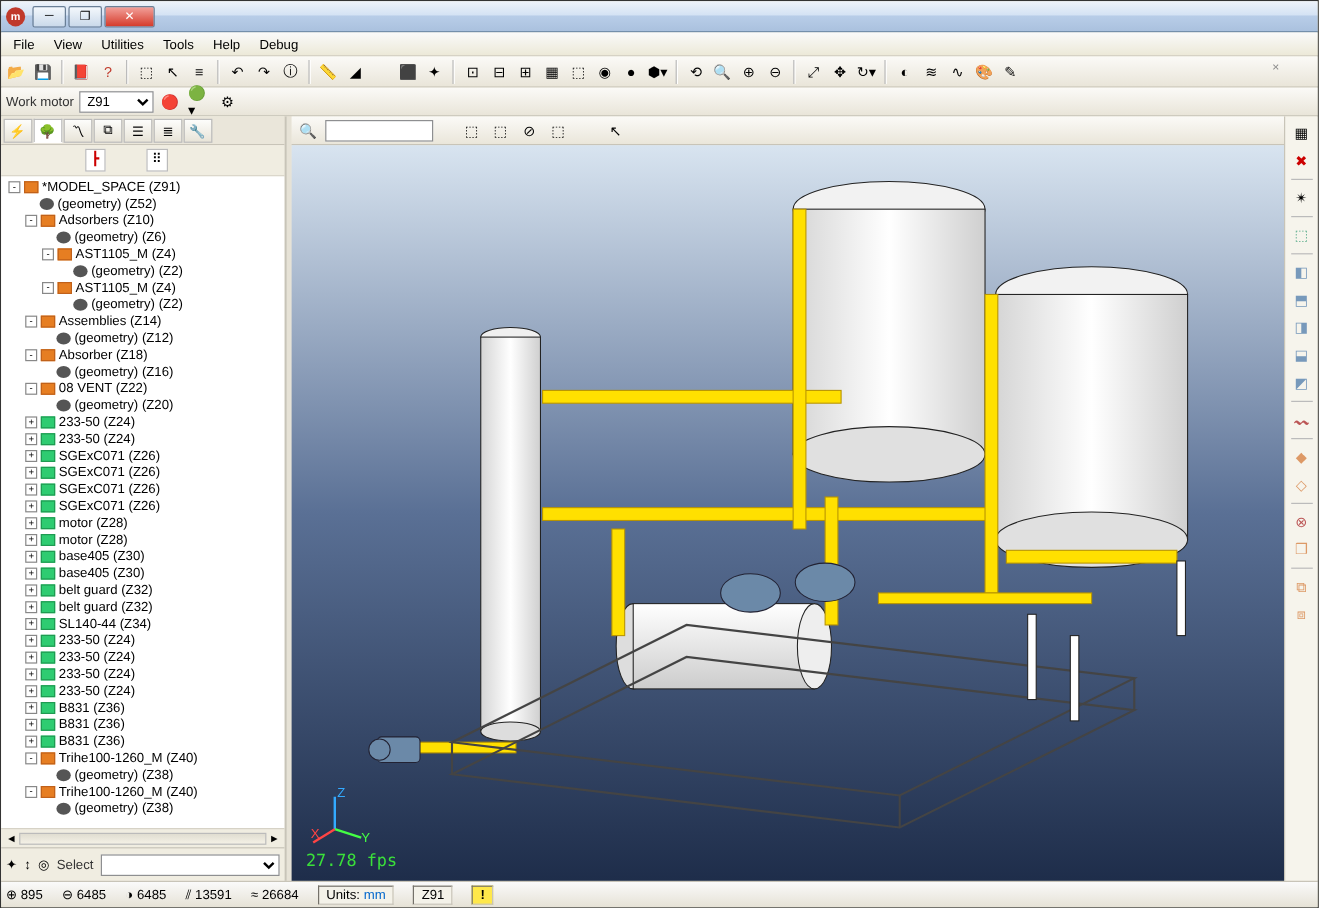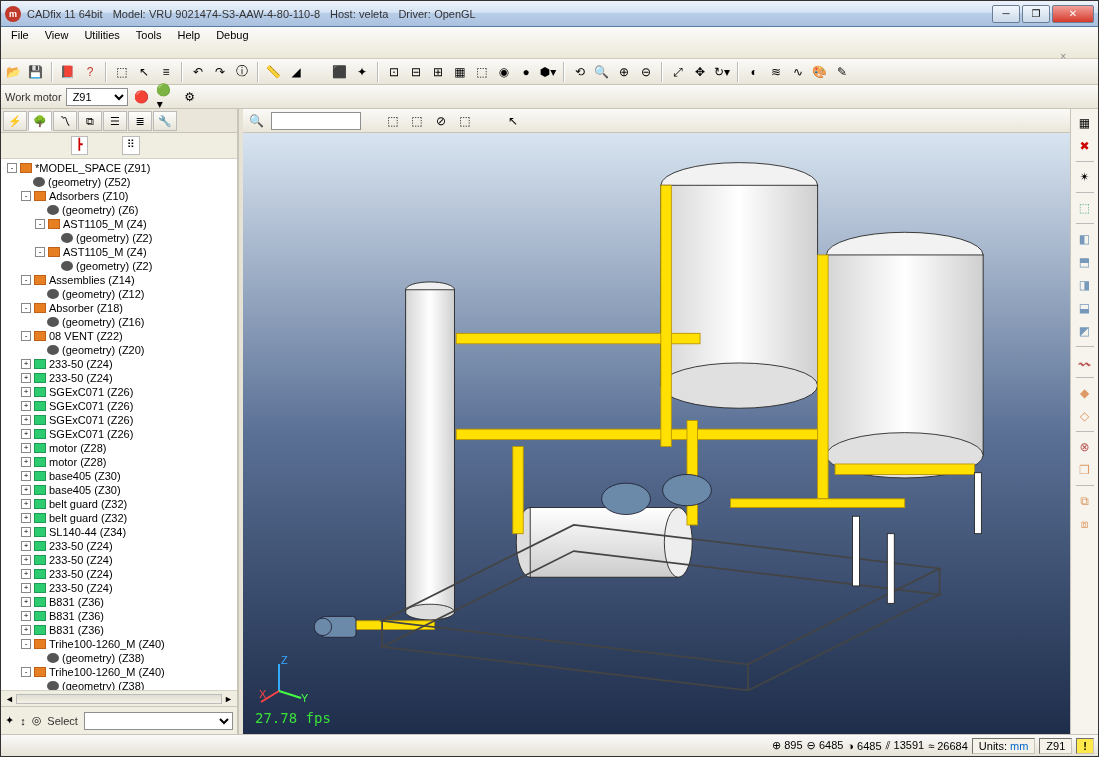--- a/index.html
+++ b/index.html
@@ -4,21 +4,21 @@
 <style>
 *{box-sizing:border-box;margin:0;padding:0;font-family:Tahoma,sans-serif;font-size:11px}
 body{background:#2b2b2b;display:flex;align-items:center;justify-content:center;height:100vh}
 .window{width:1099px;height:757px;background:#ece9d8;border:1px solid #333;display:flex;flex-direction:column;position:relative;box-shadow:0 0 20px rgba(0,0,0,.5)}
 .titlebar{height:26px;background:linear-gradient(to bottom,#eef3fa 0%,#d5e3f4 45%,#b8cde8 50%,#aac1de 100%);border-bottom:1px solid #5a7ca0;display:flex;align-items:center;padding:0 4px}
 .titlebar .appicon{width:16px;height:16px;background:#c0392b;border-radius:50%;margin-right:6px;display:flex;align-items:center;justify-content:center;color:#fff;font-size:9px;font-weight:bold}
 .titlebar .title{flex:1;color:#333;font-size:12px}
 .winbtns{display:flex;gap:2px}
 .winbtn{width:28px;height:18px;border:1px solid #6a7f96;border-radius:2px;display:flex;align-items:center;justify-content:center;font-size:10px;background:linear-gradient(#f4f8fc,#cad9ea)}
 .winbtn.close{background:linear-gradient(#f2a09a,#d53a2a);color:#fff;width:42px}
-.menubar{height:32px;background:linear-gradient(#fafafa,#ece9d8);display:flex;align-items:flex-start;padding:0 2px;border-bottom:1px solid #d0ccc0}
+.menubar{height:20px;background:linear-gradient(#fafafa,#ece9d8);display:flex;align-items:flex-end;padding:0 2px;border-bottom:1px solid #d0ccc0}
 .menubar span{padding:2px 8px;cursor:default}
 .toolbar{height:26px;background:linear-gradient(#fbfaf7,#e9e5d9);border-bottom:1px solid #c8c4b8;display:flex;align-items:center;padding:0 3px;gap:2px}
 .tbtn{width:20px;height:20px;border:1px solid transparent;display:flex;align-items:center;justify-content:center;font-size:12px}
 .sep{width:2px;height:20px;border-left:1px solid #bbb;border-right:1px solid #fff;margin:0 3px}
 .toolbar2{height:24px;background:linear-gradient(#fbfaf7,#e9e5d9);border-bottom:1px solid #c8c4b8;display:flex;align-items:center;padding:0 4px;gap:4px}
 .dropdown{height:18px;border:1px solid #8e8f91;background:#fff;font-size:11px;padding:0 2px}
 .workarea{flex:1;display:flex;min-height:0}
 .leftpanel{width:238px;background:#f0ede2;border-right:2px solid #c8c4b8;display:flex;flex-direction:column}
 .splitter{width:4px;background:#e6e2d6;cursor:col-resize}
 .lp-tabs{height:24px;display:flex;padding:2px;gap:1px;border-bottom:1px solid #c8c4b8;background:#eae6da}
@@ -33,43 +33,37 @@
 .tree .ic{width:12px;height:10px;margin-right:3px;display:inline-block}
 .ic-asm{background:#e67e22;border:1px solid #c0611a}
 .ic-part{background:#2ecc71;border:1px solid #1f9a52;width:8px;height:8px}
 .ic-geom{background:#555;border-radius:50%;width:8px;height:8px}
 .lp-bottom{height:28px;border-top:1px solid #c8c4b8;display:flex;align-items:center;padding:0 4px;gap:6px;background:#f0ede1}
 .viewport{flex:1;display:flex;flex-direction:column;position:relative}
 .vp-toolbar{height:24px;background:linear-gradient(#fbfaf7,#eae6da);border-bottom:1px solid #c8c4b8;display:flex;align-items:center;padding:0 4px;gap:4px}
 .vp-canvas{flex:1;background:linear-gradient(to bottom,#d8e4f0 0%,#5a7095 50%,#1e2d4a 100%);position:relative;overflow:hidden}
 .fps{position:absolute;bottom:8px;left:12px;color:#3ae03a;font-family:monospace;font-size:14px}
 .axis{position:absolute;bottom:28px;left:16px}
-.statusbar{height:22px;background:linear-gradient(#fafafa,#e6e2d6);border-top:1px solid #c8c4b8;display:flex;align-items:center;padding:0 4px;justify-content:flex-end;gap:4px;font-size:11px}
+.statusbar{height:22px;background:linear-gradient(#fafafa,#e6e2d6);border-top:1px solid #c8c4b8;display:flex;align-items:center;padding:0 4px;gap:16px;font-size:11px}
 .statitem{border:1px inset #c8c4b8;padding:1px 6px;background:#f4f2e9}
 .rightpanel{width:28px;background:#f6f4ec;border-left:1px solid #c8c4b8;display:flex;flex-direction:column;align-items:center;padding:4px 0;gap:3px}
 .rbtn{width:20px;height:20px;display:flex;align-items:center;justify-content:center;font-size:12px}
 .rsep{width:18px;height:1px;background:#bbb;margin:2px 0}
 .closepanel{position:absolute;top:50px;right:32px;font-size:10px;color:#888;cursor:pointer;z-index:5}
 .lbl{color:#333}
 
 .model-svg{position:absolute;top:0;left:0;width:100%;height:100%}
 </style>
 </head>
 <body>
 
 <div class="window">
 
   <div class="titlebar">
     <div class="appicon">m</div>
-    <div class="title">
-      <span>CADfix 11 64bit</span>&nbsp;&nbsp;
-      <span>Model:</span> <span>VRU 9021474-S3-AAW-4-80-110-8</span>&nbsp;&nbsp;
-      <span>Host:</span> <span>veleta</span>&nbsp;&nbsp;
-      <span>Driver:</span> <span>OpenGL</span>
-    </div>
     <div class="winbtns">
       <div class="winbtn">─</div>
       <div class="winbtn">❐</div>
       <div class="winbtn close">✕</div>
     </div>
   </div>
 
   <div class="menubar">
     <span>File</span>
 

